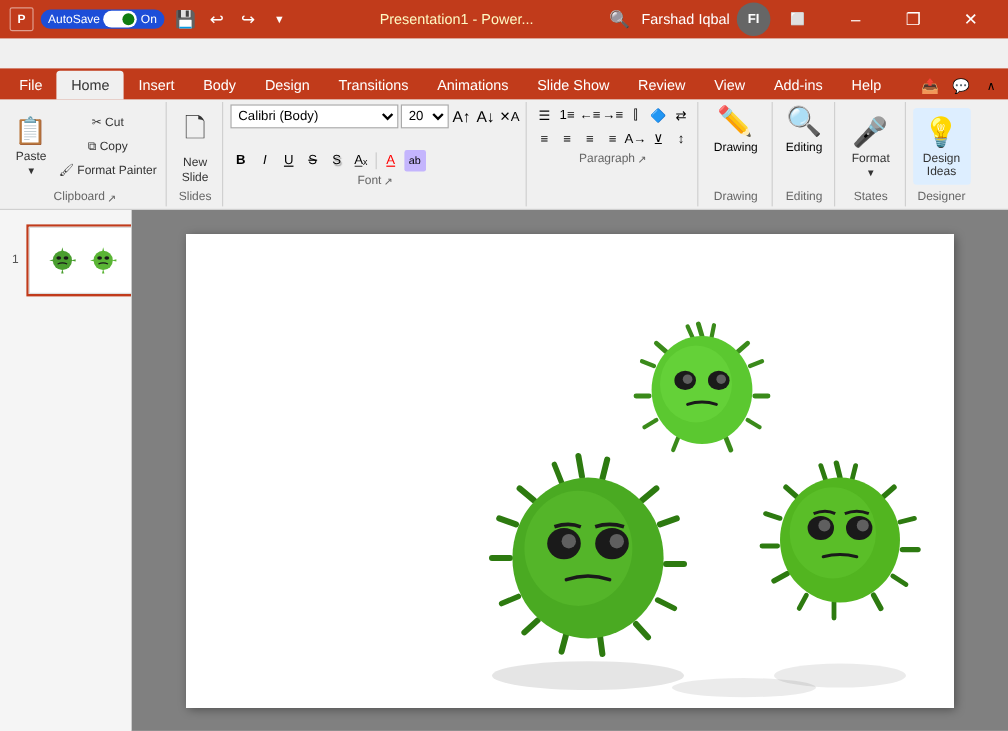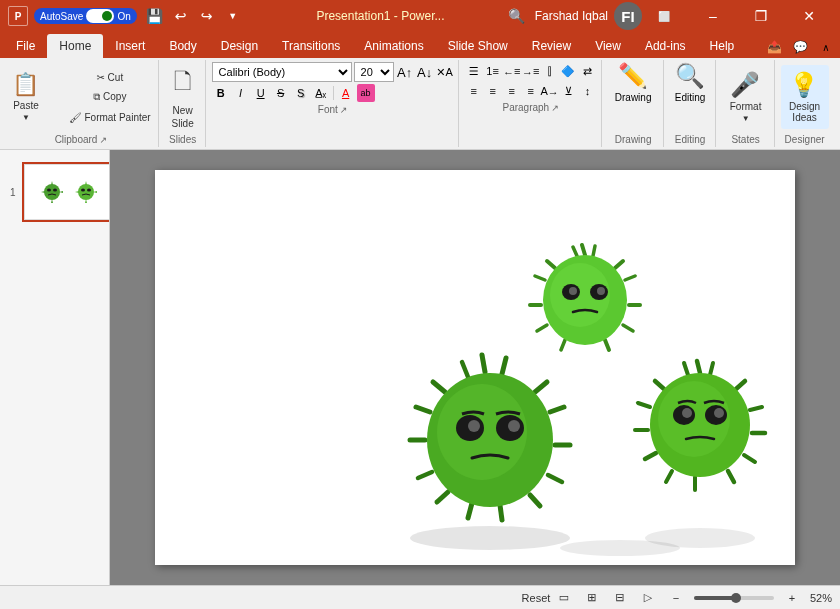--- a/index.html
+++ b/index.html
@@ -40,30 +40,31 @@
       width: 24px; height: 24px; background: transparent; border: none;
       cursor: pointer; display: flex; align-items: center; justify-content: center;
       color: white; font-size: 14px; border-radius: 2px;
     }
 
     .user-area { display: flex; align-items: center; gap: 6px; }
     .user-name { color: white; font-size: 12px; }
     .user-avatar {
       width: 28px; height: 28px; border-radius: 50%; background: #666;
       overflow: hidden; display: flex; align-items: center; justify-content: center;
-      font-size: 15px; color: white; font-weight: bold;
+      font-size: 11px; color: white; font-weight: bold;
     }
 
     
     .ribbon-tabs {
       background: #c13b1b;
       height: 26px;
       display: flex;
       align-items: flex-end;
       padding-left: 4px;
+      margin-top: 25px;
     }
     .ribbon-tab {
       padding: 4px 12px; cursor: pointer; font-size: 12px; color: white;
       border-radius: 3px 3px 0 0; height: 24px; display: flex; align-items: center;
     }
     .ribbon-tab.active { background: #f0f0f0; color: #333; }
     .ribbon-right { margin-left: auto; display: flex; align-items: center; padding-right: 4px; gap: 4px; }
     .ribbon-icon-btn { width: 22px; height: 22px; display: flex; align-items: center; justify-content: center; cursor: pointer; color: white; font-size: 12px; }
 
     
@@ -97,21 +98,21 @@
       padding: 2px 4px; cursor: pointer; border-radius: 3px; min-width: 36px;
       gap: 2px; font-size: 10px; color: #333; height: 60px;
     }
     .rb-btn-small {
       display: flex; flex-direction: column; align-items: center; justify-content: center;
       padding: 1px 3px; cursor: pointer; border-radius: 2px;
       font-size: 10px; color: #333; height: 18px; min-width: 18px;
     }
 
     
-    .font-controls { display: flex; flex-direction: column; gap: 2px; }
+    .font-controls { display: flex; flex-direction: column; gap: 18px; }
     .font-row { display: flex; align-items: center; gap: 2px; }
     .font-select {
       height: 20px; border: 1px solid #aaa; font-size: 11px; padding: 0 2px;
       background: white; width: 140px;
     }
     .font-size-select { height: 20px; border: 1px solid #aaa; font-size: 11px; padding: 0 2px; background: white; width: 40px; }
     .format-btn {
       width: 18px; height: 18px; border: none; background: transparent;
       cursor: pointer; font-size: 11px; display: flex; align-items: center; justify-content: center;
       border-radius: 2px;
@@ -293,21 +294,21 @@
 
 <div class="ribbon">
 
   <div class="ribbon-group">
     <div class="ribbon-group-content">
       <div class="rb-btn">
         <div style="font-size:22px;">📋</div>
         <span>Paste</span>
         <span style="font-size:8px;">▼</span>
       </div>
-      <div style="display:flex;flex-direction:column;gap:2px;margin-left:20px;">
+      <div style="display:flex;flex-direction:column;gap:2px;">
         <div class="rb-btn-small">✂ Cut</div>
         <div class="rb-btn-small">⧉ Copy</div>
         <div class="rb-btn-small">🖌 Format Painter</div>
       </div>
     </div>
     <div class="ribbon-group-label">
       <span>Clipboard</span>
       <span class="ribbon-group-label-btn">↗</span>
     </div>
   </div>
@@ -340,21 +341,21 @@
       </div>
       <div class="font-row">
         <div class="format-btn bold">B</div>
         <div class="format-btn italic">I</div>
         <div class="format-btn underline">U</div>
         <div class="format-btn" style="text-decoration:line-through;">S</div>
         <div class="format-btn" style="text-shadow:1px 1px 1px #999;">S</div>
         <div class="format-btn">A̲ₓ</div>
         <div class="mini-separator"></div>
         <div class="format-btn" style="color:red;text-decoration:underline;text-decoration-color:red;">A</div>
-        <div class="format-btn" style="background:#ec4899;font-size:9px;">ab</div>
+        <div class="format-btn" style="background:#c4b5fd;font-size:9px;">ab</div>
       </div>
     </div>
     <div class="ribbon-group-label">
       <span>Font</span>
       <span class="ribbon-group-label-btn">↗</span>
     </div>
   </div>
 
   <div class="ribbon-group">
     <div class="para-controls">

